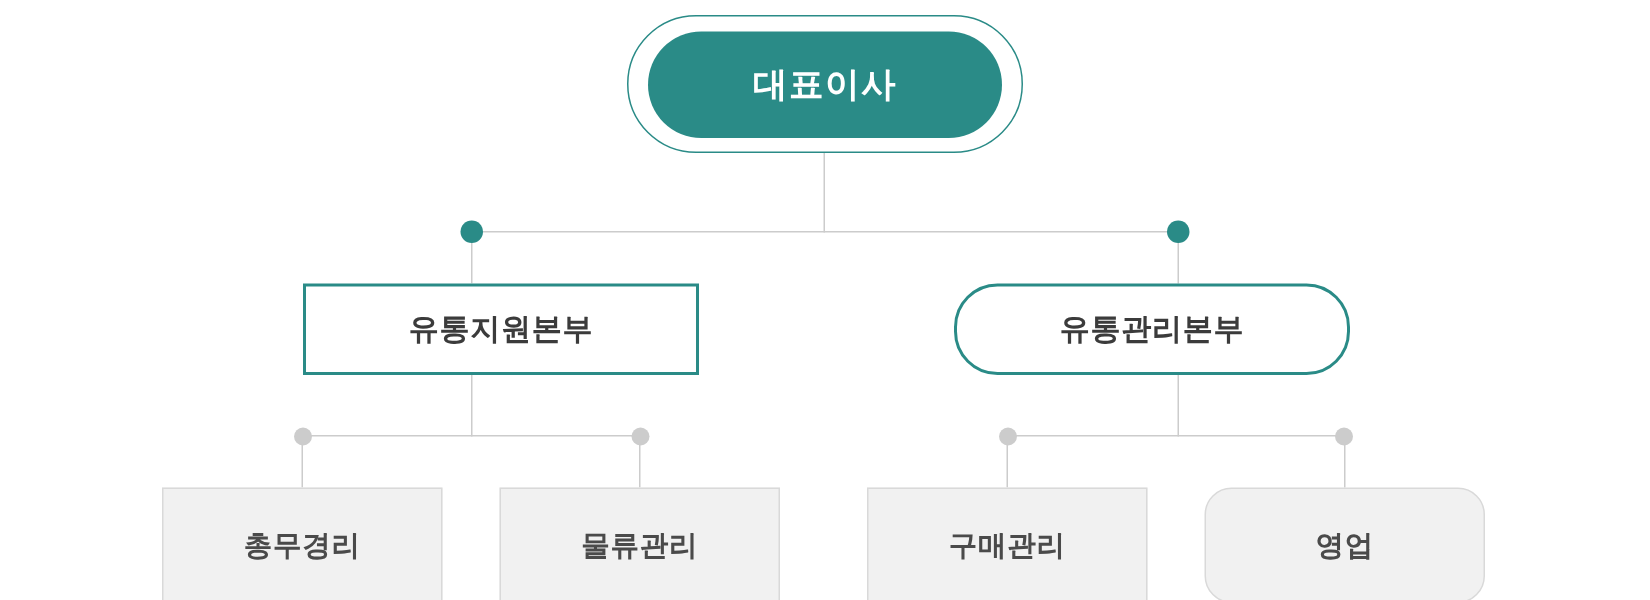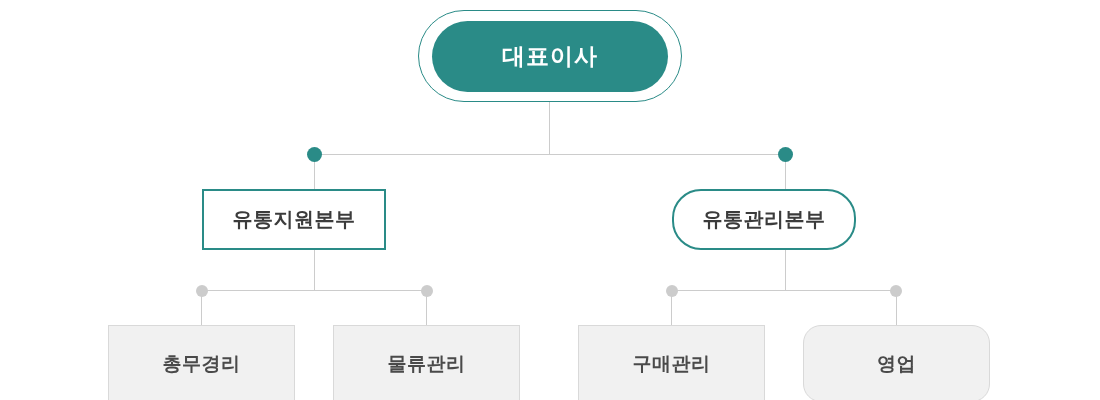--- a/index.html
+++ b/index.html
@@ -25,27 +25,27 @@
   .line.v { width: 1px; }
   .line.h { height: 1px; }
 
   
   .dot { position: absolute; border-radius: 50%; }
   .dot.teal { width: 15px; height: 15px; background: #2a8b87; }
   .dot.gray { width: 12px; height: 12px; background: #cccccc; }
 
   
   .branch-box {
-    position: absolute; top: 189px; width: 184px; height: 61px;
+    position: absolute; top: 189px; width: 264px; height: 61px;
     background: #ffffff; border: 2px solid #2a8b87;
     display: flex; align-items: center; justify-content: center;
     font-size: 20px; font-weight: bold; color: #3b3b3b; letter-spacing: 0.5px;
   }
   .branch-box.b0 { left: 202px; }
-  .branch-box.b1 { left: 672px; border-radius: 29px; }
+  .branch-box.b1 { left: 636px; border-radius: 29px; }
 
   
   .leaf-box {
     position: absolute; top: 325px; width: 187px; height: 77px;
     background: #f1f1f1; border: 1px solid #d9d9d9;
     display: flex; align-items: center; justify-content: center;
     font-size: 19px; font-weight: bold; color: #4a4a4a; letter-spacing: 0.5px;
   }
   .leaf-box.l0 { left: 108px; }
   .leaf-box.l1 { left: 333px; }

